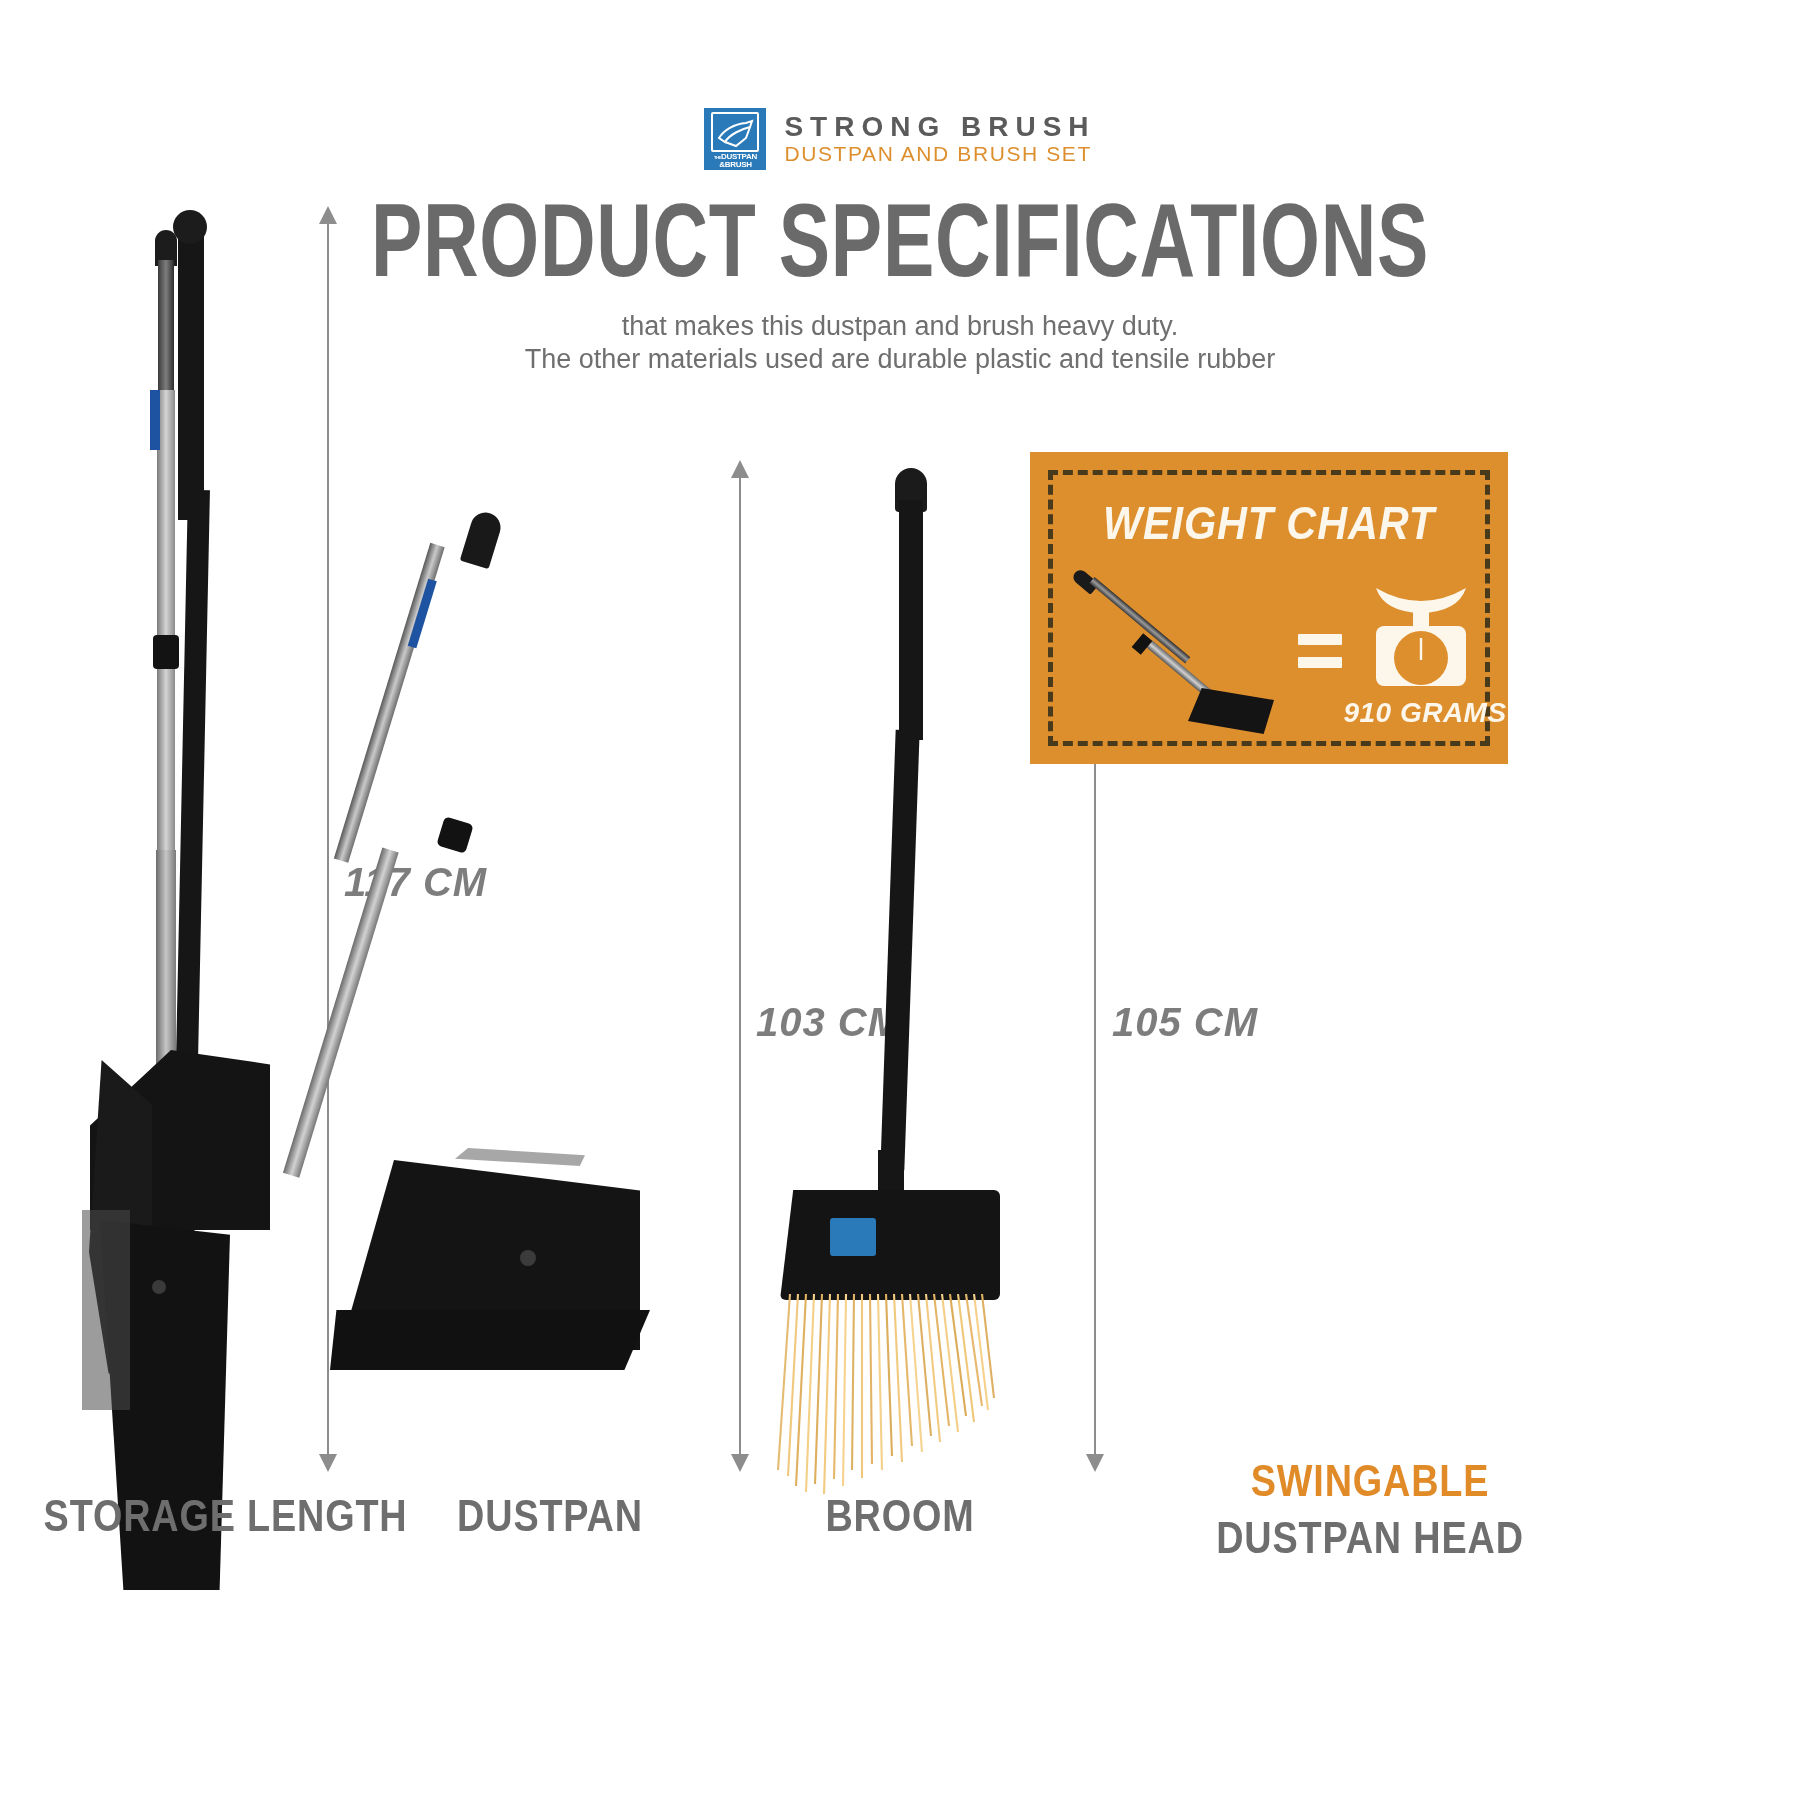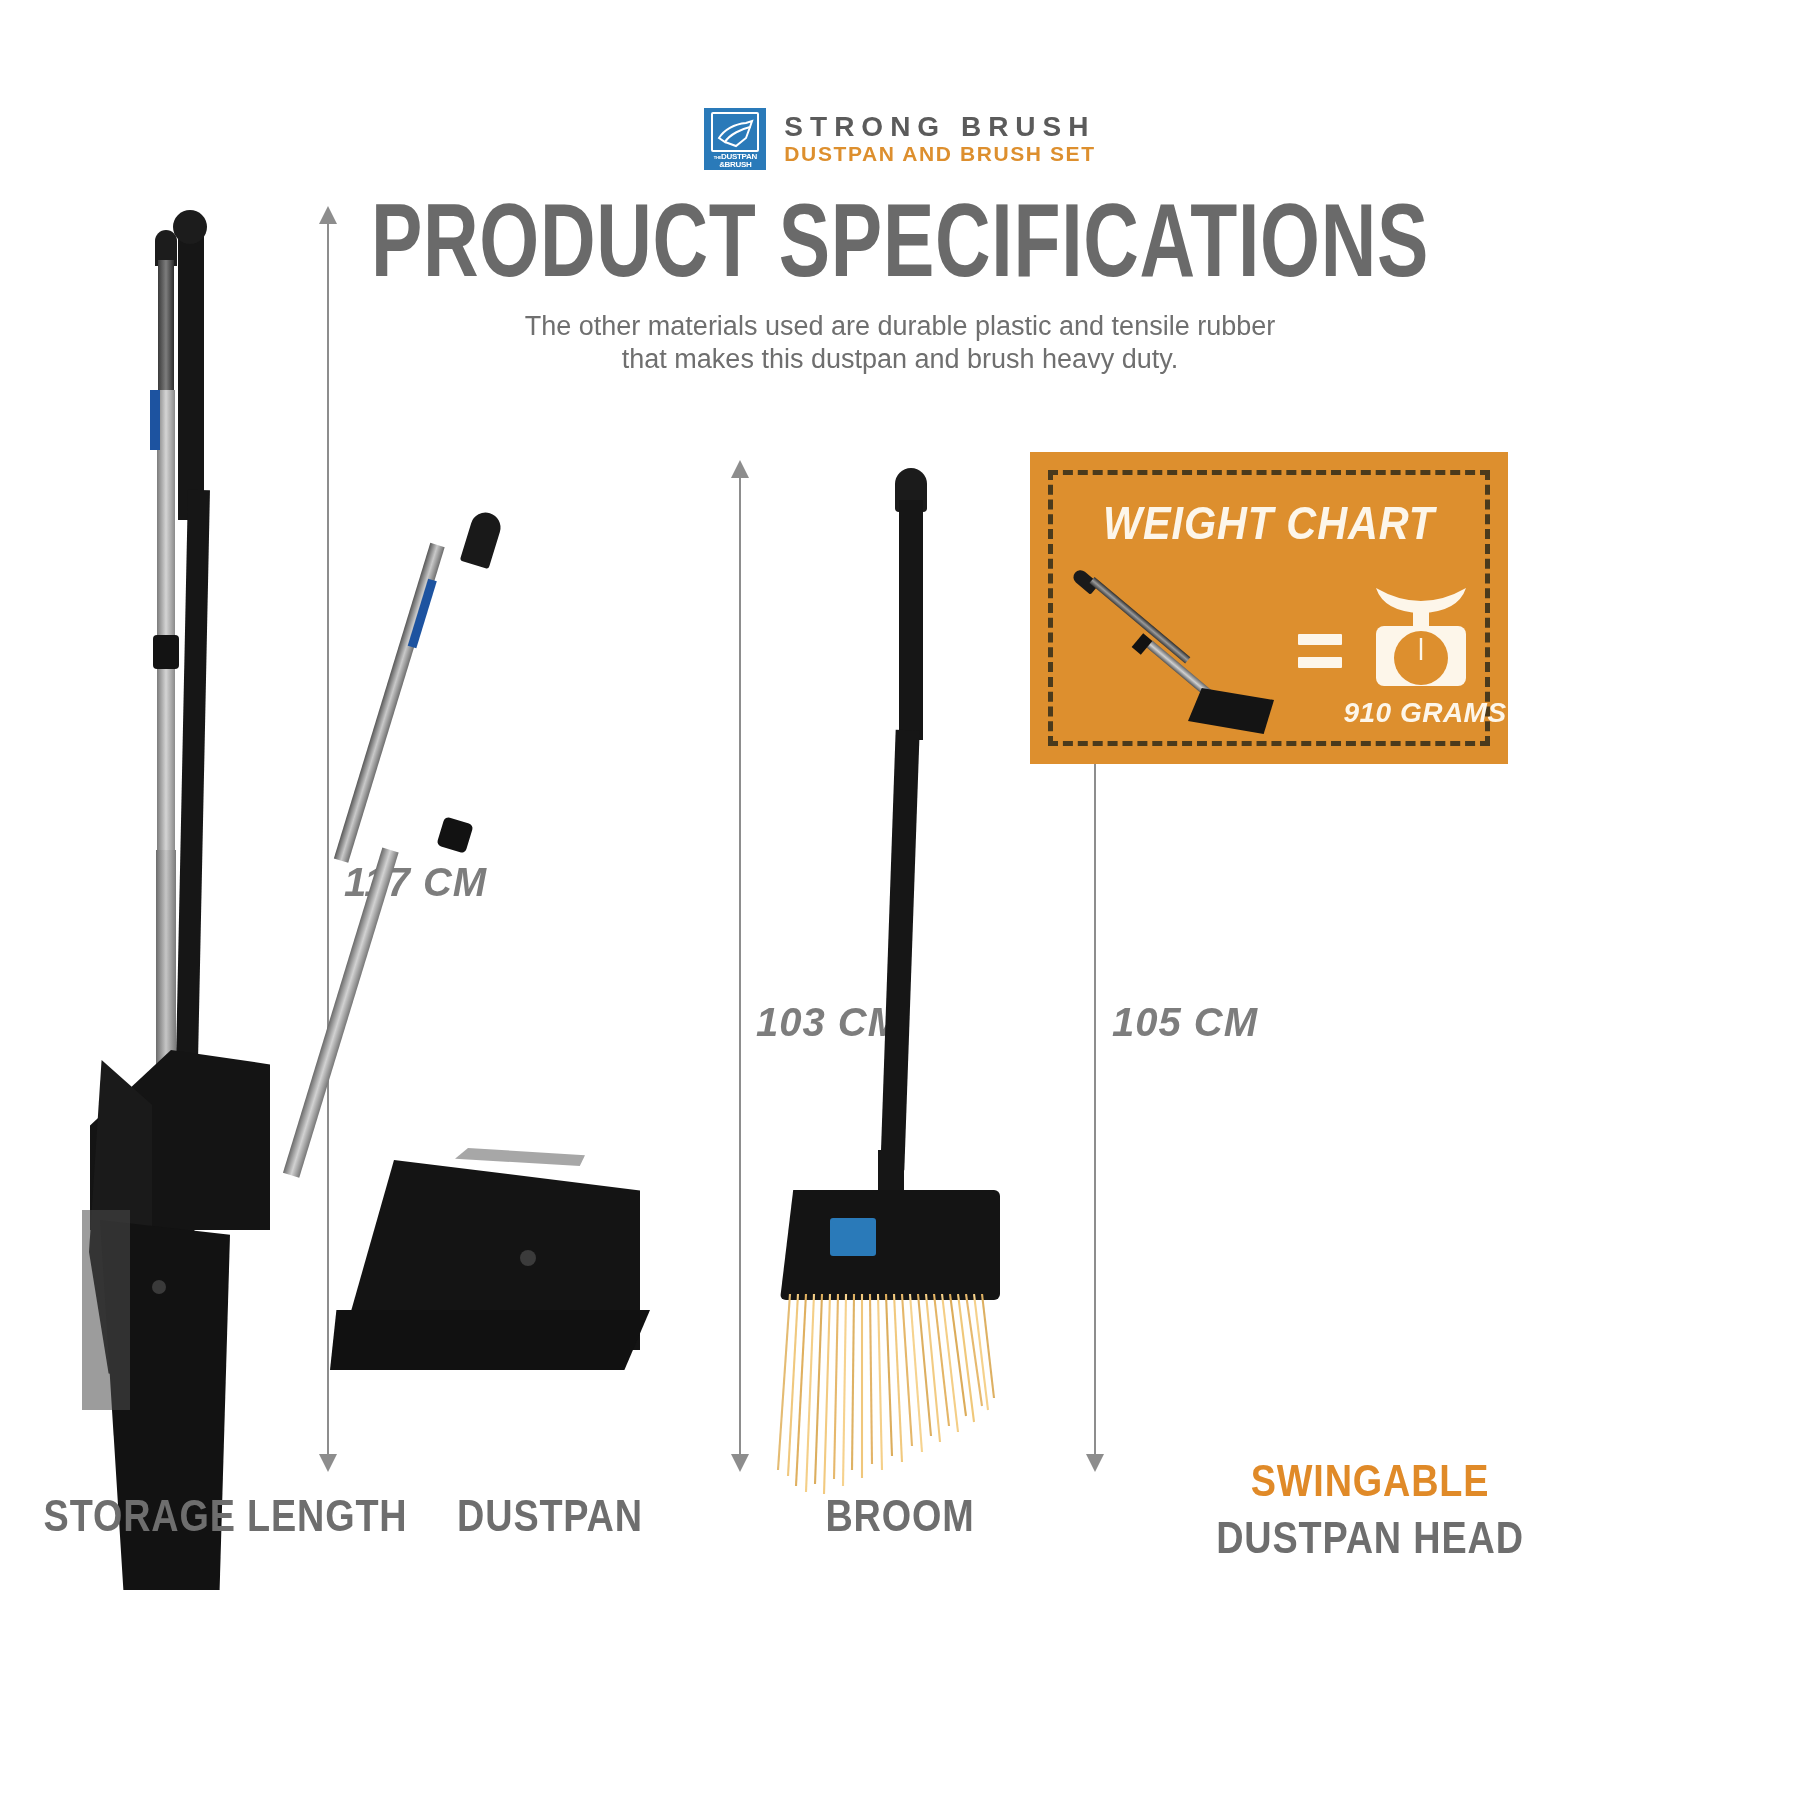--- a/index.html
+++ b/index.html
@@ -32,21 +32,21 @@
     color:#ffffff; font-size:8px; font-weight:bold; line-height:7px;
     letter-spacing:-0.3px; text-align:center; margin-top:1px;
   }
   .brand-logo .logo-words .tiny { font-size:4px; }
   .brand-text { display:flex; flex-direction:column; justify-content:center; }
   .brand-main {
     font-size:28px; font-weight:bold; color:#5b5b5b;
     letter-spacing:7px; line-height:30px;
   }
   .brand-sub {
-    font-size:21px; font-weight:bold; color:#dd8f2e;
+    font-size:21px; font-weight:normal; color:#dd8f2e;
     letter-spacing:1.6px; line-height:24px;
   }
 
   .main-title {
     position:absolute; left:0; right:0; top:188px;
     text-align:center;
     font-size:104px; line-height:104px;
     font-weight:bold; color:#6a6a6a;
     font-family:"Liberation Sans Narrow","Liberation Sans", sans-serif;
     transform:scaleX(0.74); transform-origin:center top;
@@ -161,22 +161,22 @@
     </div>
     <div class="brand-text">
       <div class="brand-main">STRONG BRUSH</div>
       <div class="brand-sub">DUSTPAN AND BRUSH SET</div>
     </div>
   </div>
 
   <div class="main-title">PRODUCT SPECIFICATIONS</div>
 
   <div class="subtitle">
+    <div>that makes this dustpan and brush heavy duty.</div>
     <div>The other materials used are durable plastic and tensile rubber</div>
-    <div>that makes this dustpan and brush heavy duty.</div>
   </div>
 
   <div class="art" style="left:60px; top:190px; width:270px; height:1300px;">
 
     <div class="art blk" style="left:118px; top:30px; width:26px; height:300px; border-radius:13px 13px 0 0;"></div>
     <div class="art blk" style="left:120px; top:300px; width:22px; height:760px; transform:rotate(1.2deg);"></div>
     <div class="art" style="left:113px; top:20px; width:34px; height:34px; background:#1c1c1c; border-radius:17px;"></div>
 
     <div class="art" style="left:95px; top:40px; width:22px; height:36px; background:#1c1c1c; border-radius:11px 11px 0 0;"></div>
     <div class="art" style="left:98px; top:70px; width:16px; height:150px; background:linear-gradient(90deg,#3a3a3a,#7d7d7d,#2c2c2c);"></div>

